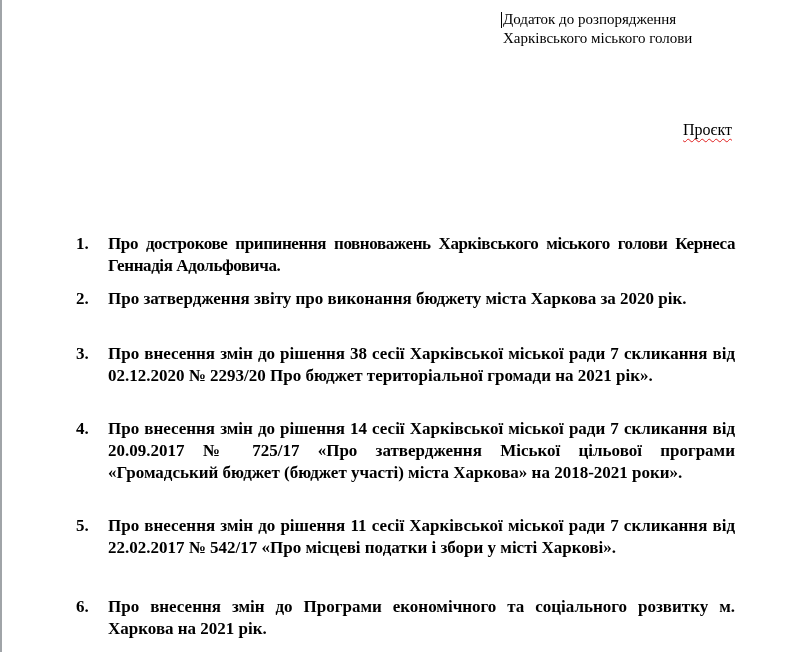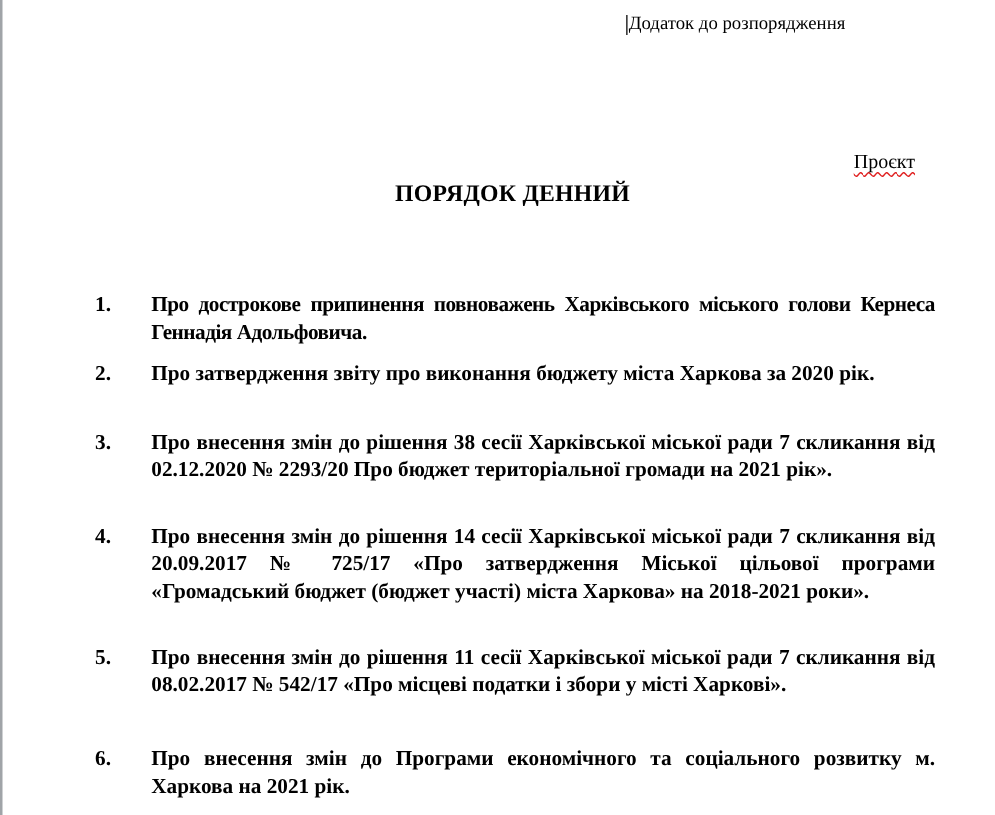--- a/index.html
+++ b/index.html
@@ -78,44 +78,44 @@
       line-height: 22px;
     }
     .item .num {
       position: absolute;
       left: 0;
       top: 0;
       width: 40px;
     }
     .item .text {
       position: absolute;
-      left: 45px;
+      left: 32px;
       width: 627px;
       text-align: justify;
       text-align-last: left;
     }
     .item.cond .text { letter-spacing: -0.4px; }
   </style>
 </head>
 <body>
 
 <div class="left-edge"></div>
 
 <div class="page">
 
   <div class="annex">
     <span class="cursor"></span>
     <div>Додаток до розпорядження</div>
+    <div>Харківського міського голови</div>
   </div>
 
   <div class="project">
     <span class="spell">Проєкт</span>
   </div>
 
-  <div class="heading title">ПОРЯДОК ДЕННИЙ</div>
 
   <div class="items">
 
     <div class="item cond" style="top:233px;">
       <span class="num">1.</span>
       <span class="text">Про дострокове припинення повноважень Харківського міського голови Кернеса Геннадія Адольфовича.</span>
     </div>
 
     <div class="item" style="top:288px;">
       <span class="num">2.</span>
@@ -127,21 +127,21 @@
       <span class="text">Про внесення змін до рішення 38 сесії Харківської міської ради 7 скликання від 02.12.2020 № 2293/20 Про бюджет територіальної громади на 2021 рік».</span>
     </div>
 
     <div class="item" style="top:418px;">
       <span class="num">4.</span>
       <span class="text">Про внесення змін до рішення 14 сесії Харківської міської ради 7 скликання від 20.09.2017 № 725/17 «Про затвердження Міської цільової програми «Громадський бюджет (бюджет участі) міста Харкова» на 2018-2021 роки».</span>
     </div>
 
     <div class="item" style="top:515px;">
       <span class="num">5.</span>
-      <span class="text">Про внесення змін до рішення 11 сесії Харківської міської ради 7 скликання від 08.02.2017 № 542/17 «Про місцеві податки і збори у місті Харкові».</span>
+      <span class="text">Про внесення змін до рішення 11 сесії Харківської міської ради 7 скликання від 22.02.2017 № 542/17 «Про місцеві податки і збори у місті Харкові».</span>
     </div>
 
     <div class="item" style="top:596px;">
       <span class="num">6.</span>
       <span class="text">Про внесення змін до Програми економічного та соціального розвитку м. Харкова на 2021 рік.</span>
     </div>
 
   </div>
 </div>
 

